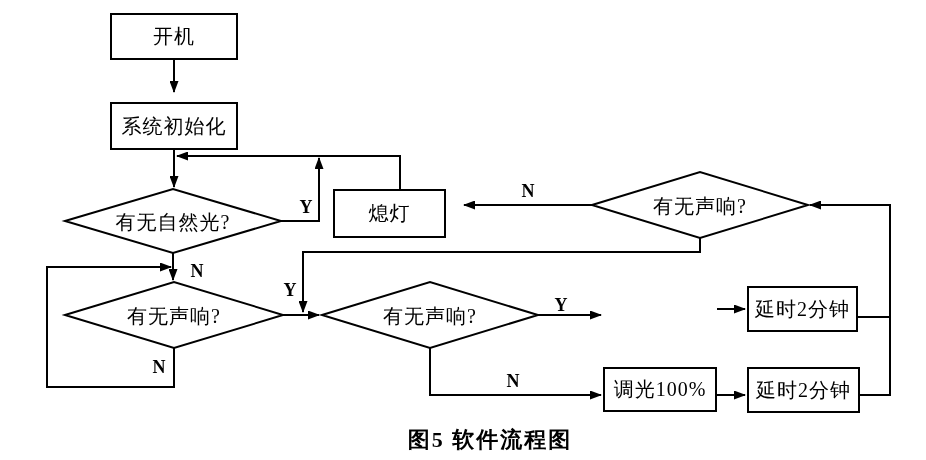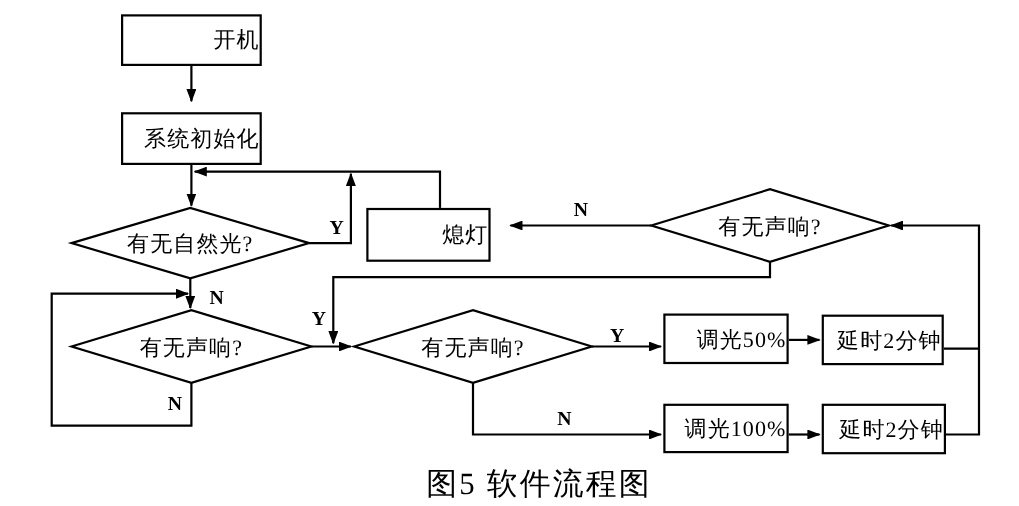--- a/index.html
+++ b/index.html
@@ -3,34 +3,34 @@
 <meta charset="utf-8">
 <style>
   html,body{margin:0;padding:0;background:#ffffff;}
   .stage{
     position:relative;width:926px;height:460px;background:#ffffff;overflow:hidden;
     font-family:"Liberation Serif","DejaVu Serif",serif;color:#000;
   }
   .stage svg{position:absolute;left:0;top:0;}
   .box{
     position:absolute;box-sizing:border-box;border:2px solid #000;background:#fff;
-    display:flex;align-items:center;justify-content:flex-end;
+    display:flex;align-items:center;justify-content:center;
     font-size:20px;letter-spacing:1px;white-space:nowrap;
   }
   .dtext{
     position:absolute;transform:translate(-50%,-50%);
     font-size:20px;letter-spacing:1px;white-space:nowrap;
   }
   .blabel{
     position:absolute;transform:translate(-50%,-50%);
     font-size:18px;font-weight:bold;white-space:nowrap;
   }
   .caption{
     position:absolute;transform:translate(-50%,-50%);
-    font-size:28px;font-weight:normal;letter-spacing:2px;white-space:nowrap;
+    font-size:22px;font-weight:bold;letter-spacing:2px;white-space:nowrap;
   }
   .flow{stroke:#000;stroke-width:2;fill:none;}
   .diamond{stroke:#000;stroke-width:2;fill:#fff;}
 </style>
 </head>
 <body>
 
 <div class="stage">
 
   <svg width="926" height="460" viewBox="0 0 926 460">
@@ -78,23 +78,20 @@
 
   <div class="box" style="left:110px;top:13px;width:128px;height:47px">
     <span>开机</span>
   </div>
   <div class="box" style="left:110px;top:102px;width:128px;height:48px">
     <span>系统初始化</span>
   </div>
   <div class="box" style="left:333px;top:189px;width:113px;height:49px">
     <span>熄灯</span>
   </div>
-  <div class="box" style="left:603px;top:285px;width:114px;height:46px">
-    <span>调光50%</span>
-  </div>
   <div class="box" style="left:747px;top:286px;width:111px;height:46px">
     <span>延时2分钟</span>
   </div>
   <div class="box" style="left:603px;top:367px;width:114px;height:45px">
     <span>调光100%</span>
   </div>
   <div class="box" style="left:747px;top:367px;width:113px;height:46px">
     <span>延时2分钟</span>
   </div>
 

